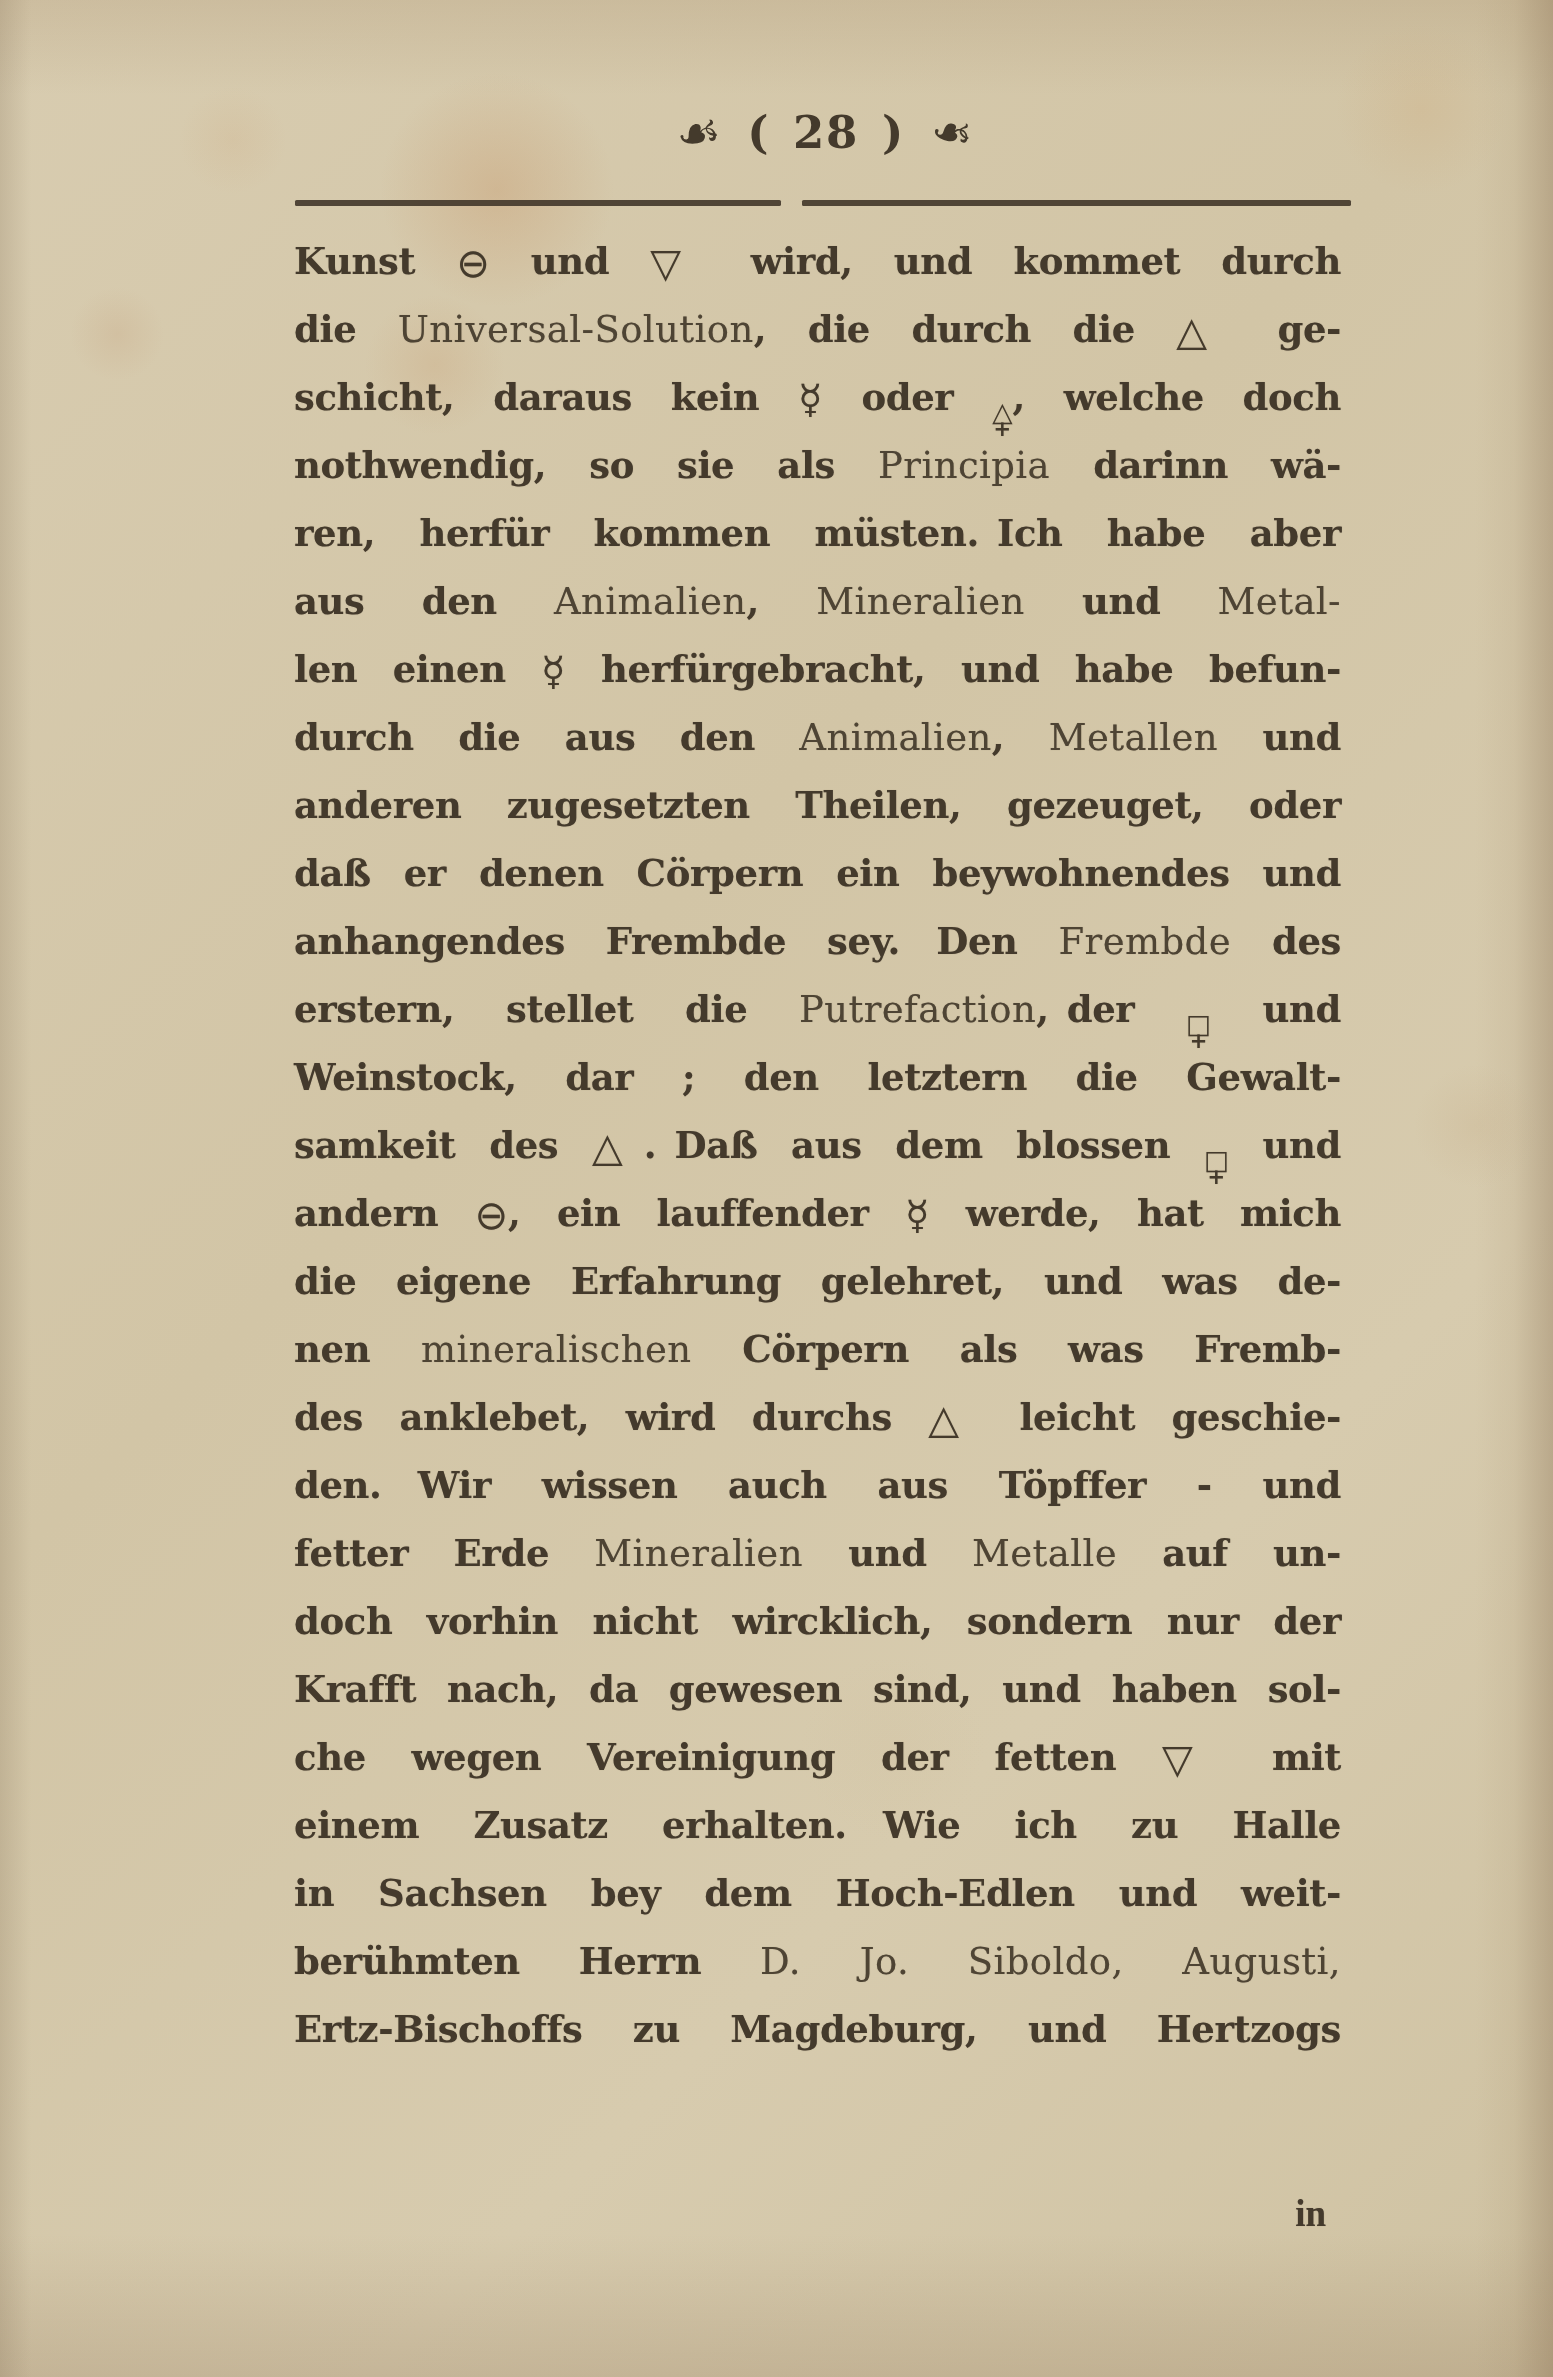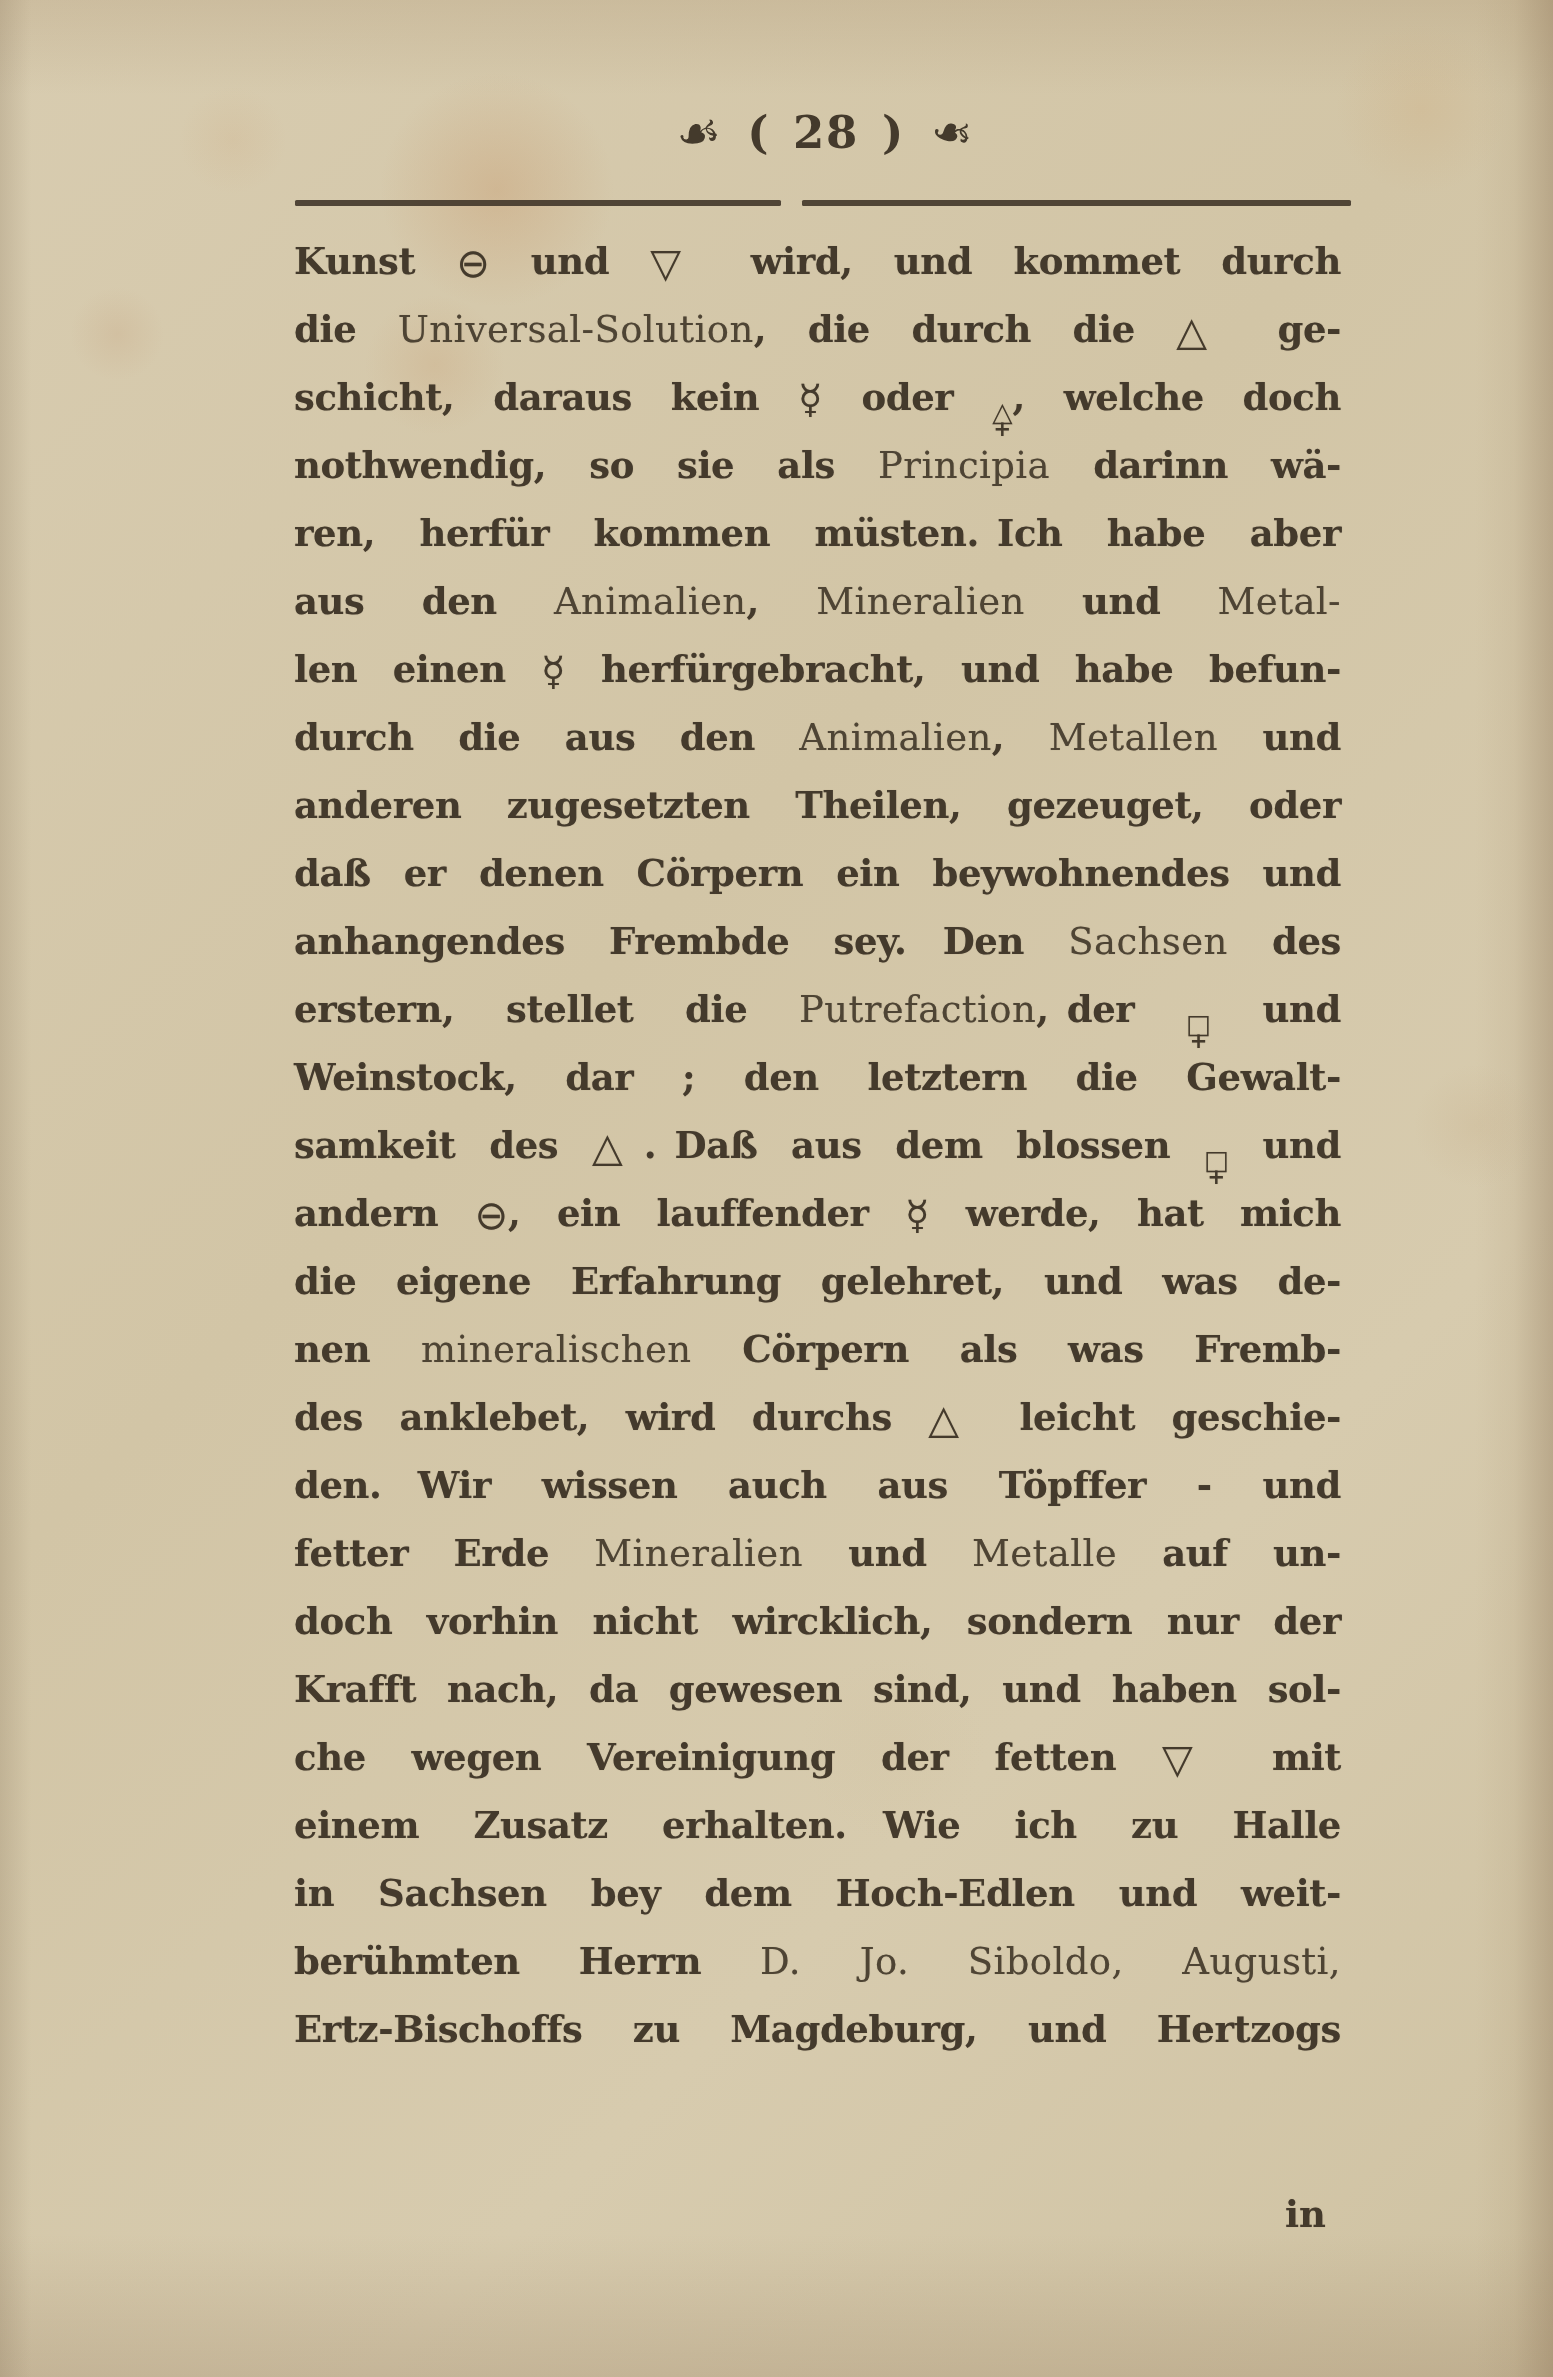--- a/index.html
+++ b/index.html
@@ -61,20 +61,21 @@
     display:inline-flex; flex-direction:column; align-items:center;
     vertical-align:-11px; line-height:1;
   }
   .stack-top{ font-size:26.4px; line-height:0.9; }
   .stack-bottom{ font-size:21px; line-height:0.72; font-weight:700; margin-top:-1.6px; }
 
   .catchword{
     position:absolute; top:2192px; right:227px;
     font-size:37px; font-weight:700; color:var(--ink,#443a2c);
     text-shadow:0 0 0.8px rgba(60,50,35,0.35);
+    font-family:Liberation Serif, serif;
   }
 </style>
 </head>
 <body style="background-color: rgb(212, 199, 169);">
 
 <div class="header">
   <span class="fleuron">☙</span>
   <span class="pagenum-wrap">
     <span>(</span>
     <span class="pagenum">28</span>
@@ -95,21 +96,21 @@
         <span class="stack-top">△</span>
         <span class="stack-bottom">+</span>
       </span><span class="fraktur">, welche doch</span></div>
     <div class="line"><span class="fraktur">nothwendig, so sie als </span><span class="antiqua">Principia</span><span class="fraktur"> darinn wä-</span></div>
     <div class="line"><span class="fraktur">ren, herfür kommen müsten. Ich habe aber</span></div>
     <div class="line"><span class="fraktur">aus den </span><span class="antiqua">Animalien</span><span class="fraktur">, </span><span class="antiqua">Mineralien</span><span class="fraktur"> und </span><span class="antiqua">Metal-</span></div>
     <div class="line"><span class="fraktur">len einen </span><span class="sym">☿</span><span class="fraktur"> herfürgebracht, und habe befun-</span></div>
     <div class="line"><span class="fraktur">durch die aus den </span><span class="antiqua">Animalien</span><span class="fraktur">, </span><span class="antiqua">Metallen</span><span class="fraktur"> und</span></div>
     <div class="line"><span class="fraktur">anderen zugesetzten Theilen, gezeuget, oder</span></div>
     <div class="line"><span class="fraktur">daß er denen Cörpern ein beywohnendes und</span></div>
-    <div class="line"><span class="fraktur">anhangendes Frembde sey.  Den </span><span class="antiqua">Sachsen</span><span class="fraktur"> des</span></div>
+    <div class="line"><span class="fraktur">anhangendes Frembde sey.  Den </span><span class="antiqua">Frembde</span><span class="fraktur"> des</span></div>
     <div class="line"><span class="fraktur">erstern, stellet die </span><span class="antiqua">Putrefaction</span><span class="fraktur">, der </span><span class="sym stack">
         <span class="stack-top">□</span>
         <span class="stack-bottom">+</span>
       </span><span class="fraktur"> und</span></div>
     <div class="line"><span class="fraktur">Weinstock, dar ; den letztern die Gewalt-</span></div>
     <div class="line"><span class="fraktur">samkeit des </span><span class="sym">△</span><span class="fraktur">. Daß aus dem blossen </span><span class="sym stack">
         <span class="stack-top">□</span>
         <span class="stack-bottom">+</span>
       </span><span class="fraktur"> und</span></div>
     <div class="line"><span class="fraktur">andern </span><span class="sym">⊖</span><span class="fraktur">, ein lauffender </span><span class="sym">☿</span><span class="fraktur"> werde, hat mich</span></div>

